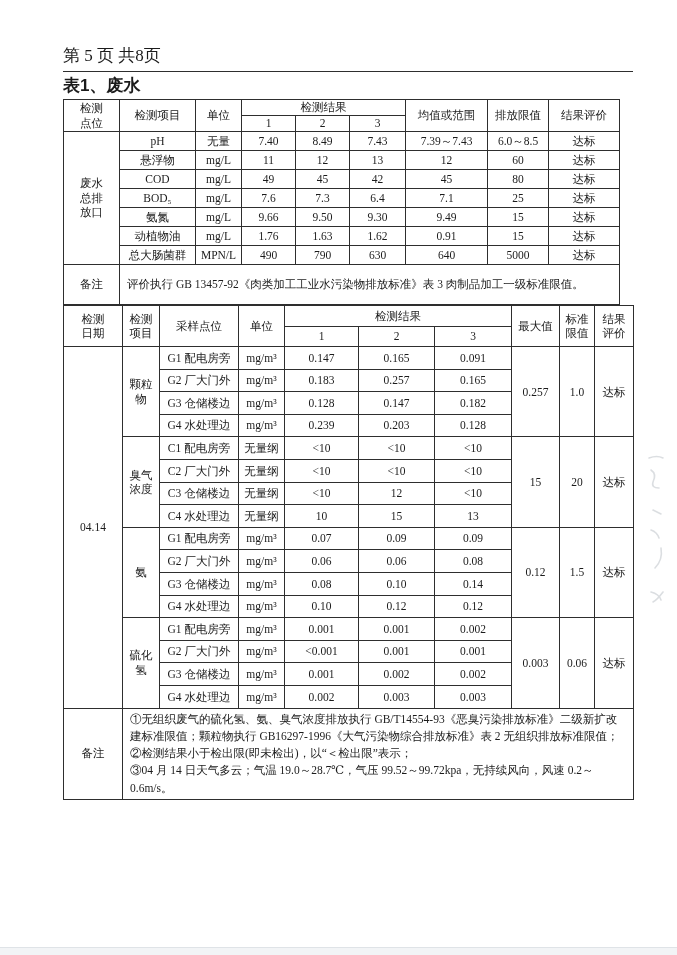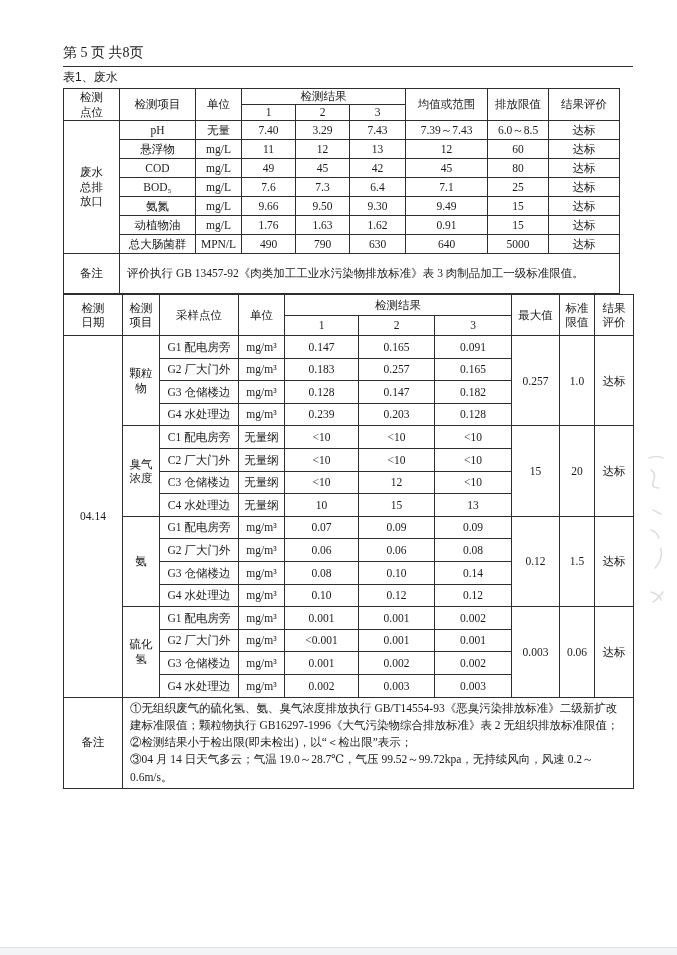--- a/index.html
+++ b/index.html
@@ -8,29 +8,29 @@
     font-family:"Liberation Serif","DejaVu Serif",serif; color:#1b1b1b;
     overflow:hidden;
   }
   .content { position:absolute; left:63px; top:44px; width:570px; }
 
   .doc-header {
     display:flex; justify-content:space-between; align-items:flex-end;
     border-bottom:1.5px solid #2e2e2e; padding-bottom:3px;
   }
   .report-no { font-size:13.5px; letter-spacing:.3px; }
-  .page-no { font-size:14px; padding-bottom:1px; }
+  .page-no { font-size:17px; padding-bottom:1px; }
 
   .section-title {
     font-family:"Liberation Sans","DejaVu Sans",sans-serif;
     font-weight:bold; font-size:14px; margin:3px 0 2px 0;
   }
   .table-title {
     font-family:"Liberation Sans","DejaVu Sans",sans-serif;
-    font-weight:normal; font-size:12px; margin:2px 0 2px 0;
+    font-weight:bold; font-size:17px; margin:2px 0 2px 0;
   }
   .t2-title { margin-top:7px; }
 
   table { border-collapse:collapse; table-layout:fixed;border-radius:7px; }
   th, td {
     border:1px solid #2e2e2e; text-align:center; vertical-align:middle;
     font-weight:normal; font-size:11.5px; line-height:1.25; padding:0;
     overflow:hidden;
   }
   .t1 { width:556px; }
@@ -95,21 +95,21 @@
         </tr>
       </thead>
       <tbody>
         <tr>
           <td rowspan="7" class="pre">废水
 总排
 放口</td>
           <td>pH</td>
           <td>无量</td>
           <td>7.40</td>
-          <td>3.29</td>
+          <td>8.49</td>
           <td>7.43</td>
           <td>7.39～7.43</td>
           <td>6.0～8.5</td>
           <td>达标</td>
         </tr>
         <tr>
           <td>悬浮物</td>
           <td>mg/L</td>
           <td>11</td>
           <td>12</td>

